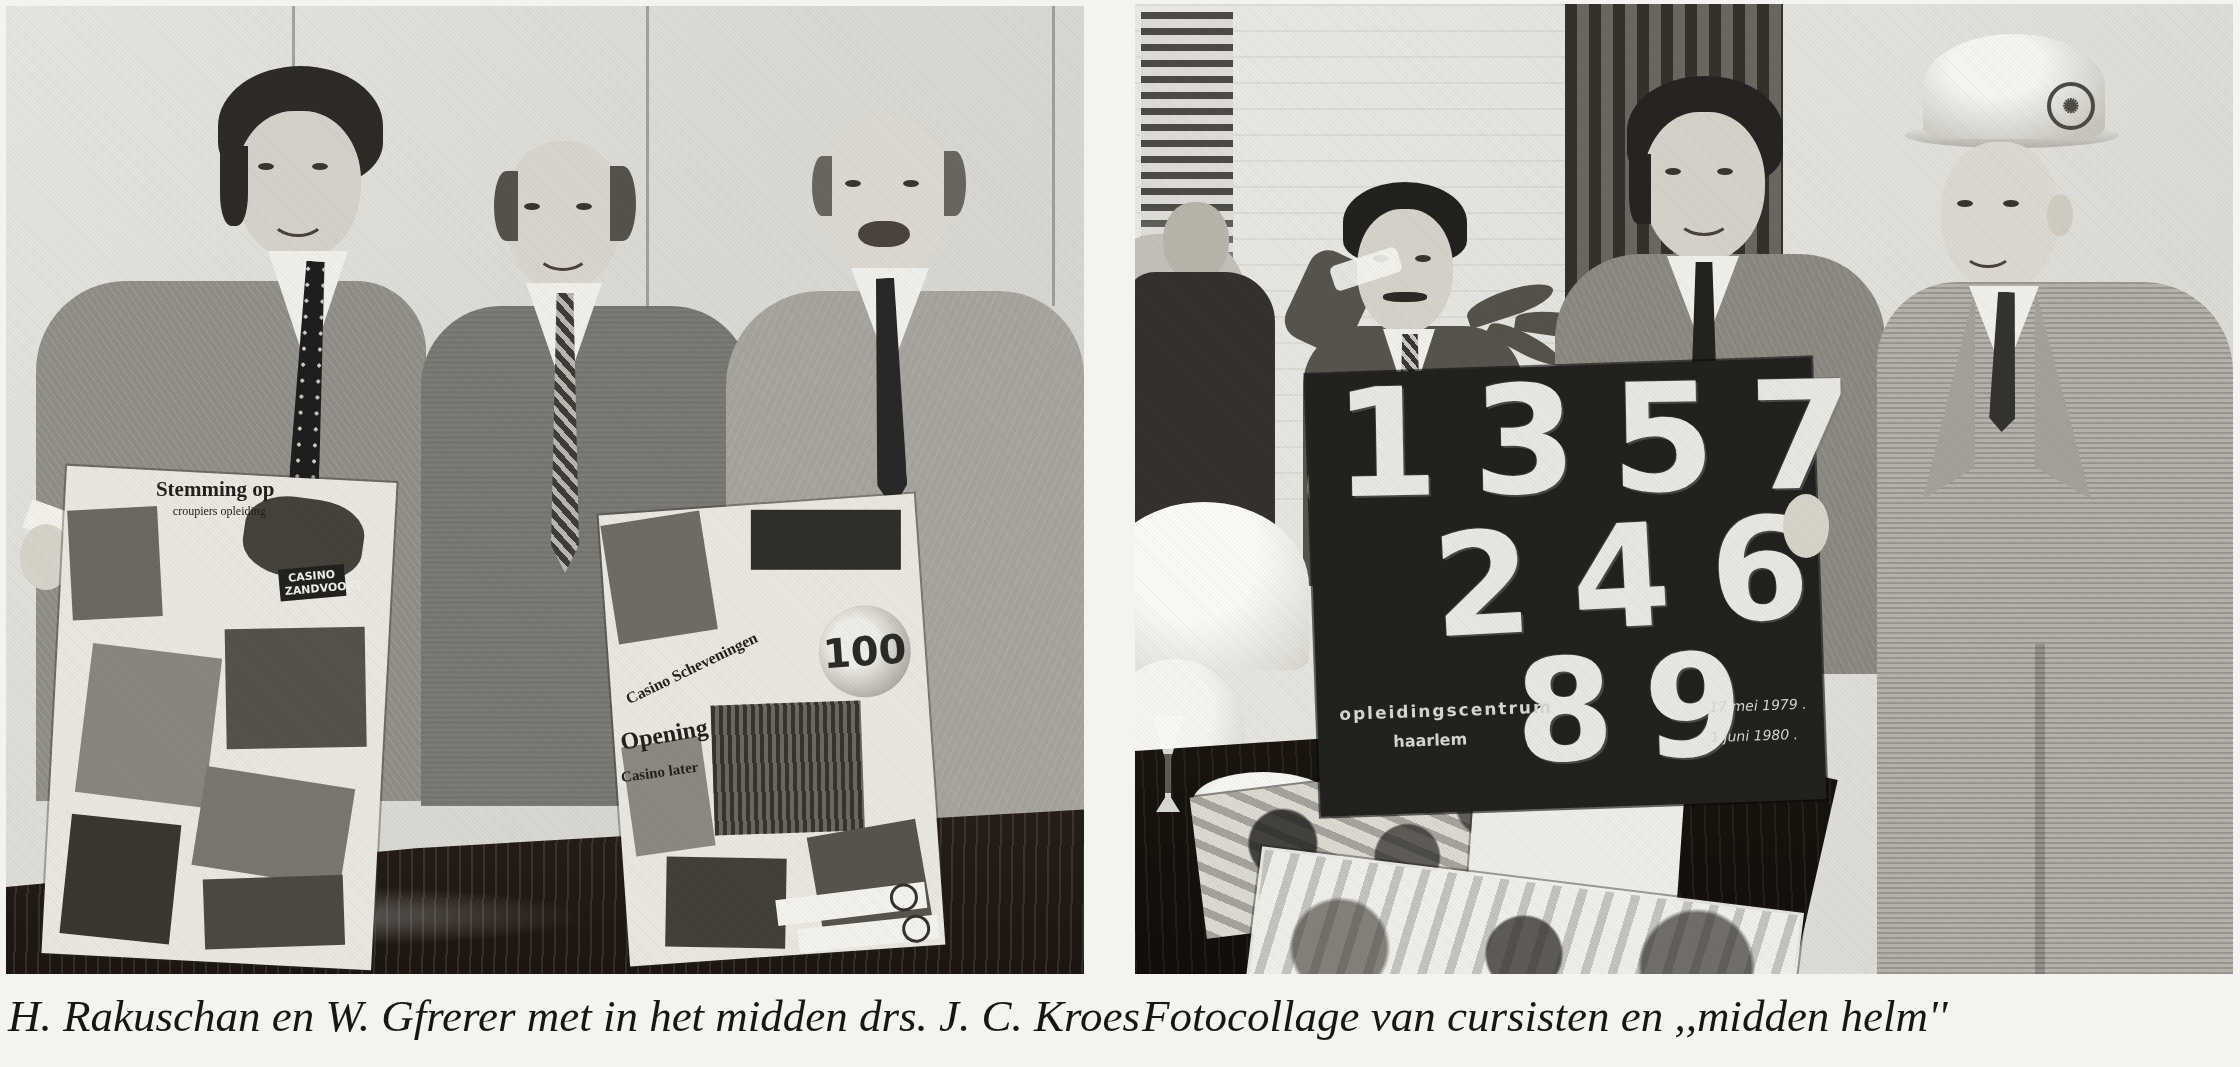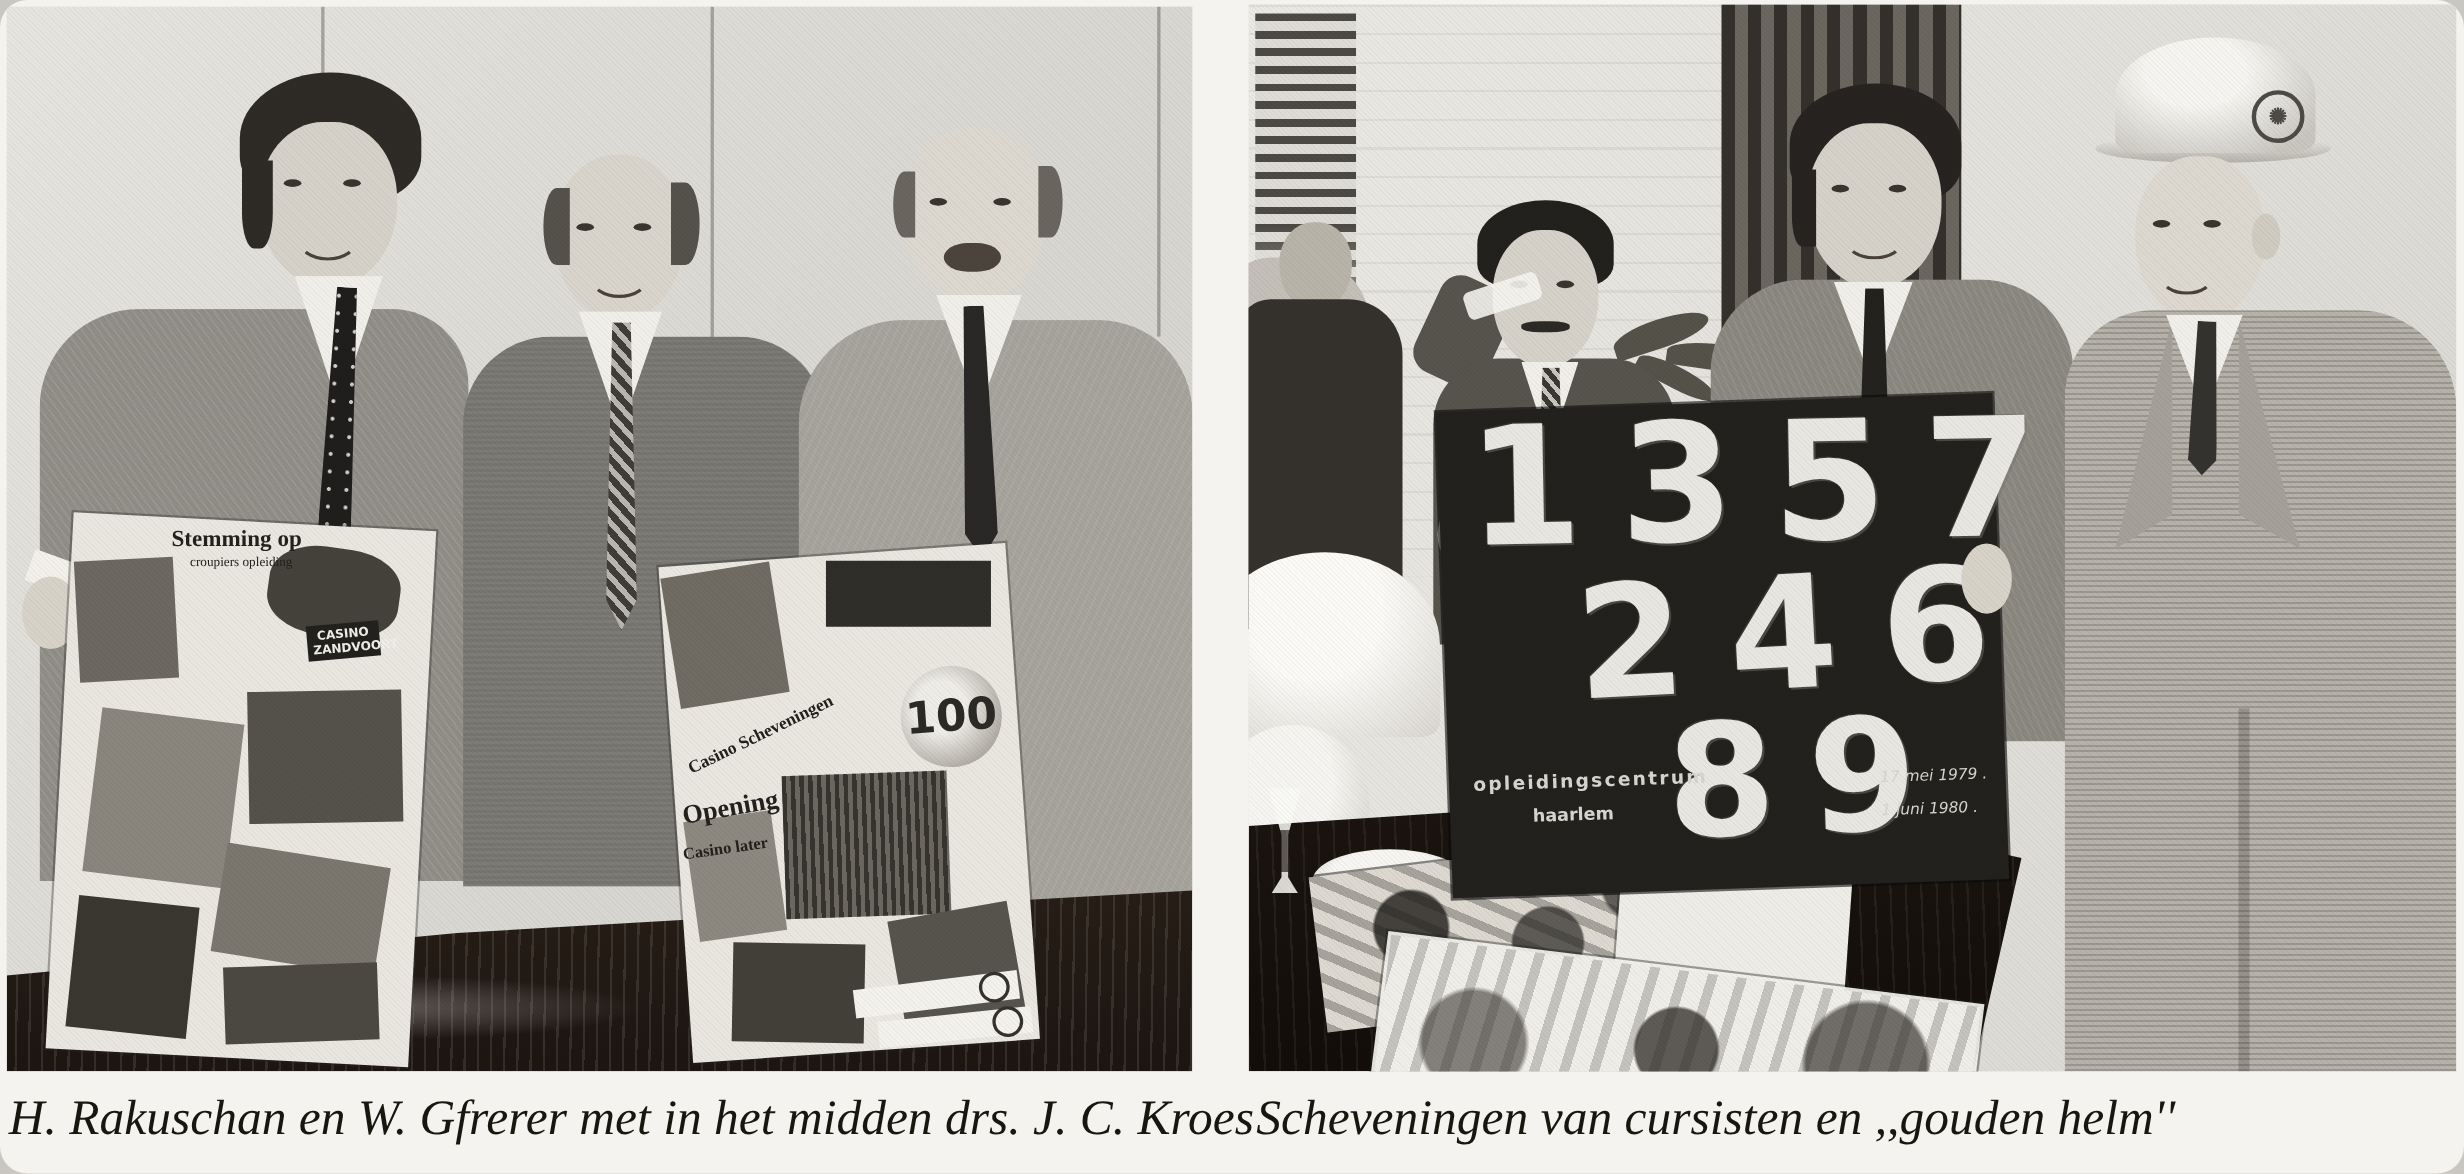--- a/index.html
+++ b/index.html
@@ -1,17 +1,17 @@
 <!DOCTYPE html>
 <html><head>
 <meta charset="utf-8">
 <style>
   html,body{margin:0;padding:0;background:#c9c7c2;}
   #page{position:relative;width:2240px;height:1067px;background:#f4f3ef;overflow:hidden;
-        font-family:"Liberation Sans",sans-serif;border-radius:25px;}
+        font-family:"Liberation Sans",sans-serif;}
   .photo{position:absolute;overflow:hidden;background:#dedcd6;}
   #photoL{left:6px;top:6px;width:1078px;height:968px;
           background:linear-gradient(125deg,#e7e5df 0%,#dcdad4 45%,#d3d1cb 100%);}
   #photoR{left:1135px;top:4px;width:1098px;height:970px;
           background:linear-gradient(115deg,#ebe9e3 0%,#e3e1db 50%,#d8d6d0 100%);}
   .halftone{position:absolute;inset:0;pointer-events:none;
     background-image:repeating-linear-gradient(45deg,rgba(0,0,0,.035) 0 1px,transparent 1px 3px);}
   .seam{position:absolute;width:3px;background:rgba(90,88,84,.45);}
   
   .face{position:absolute;background:#d6d2c9;border-radius:46% 46% 50% 50%;}
@@ -344,14 +344,14 @@
         <div class="l1">17 mei 1979 .</div>
         <div class="l2">1 juni 1980 .</div>
       </div>
     </div>
     <div class="hand" id="R-mid-hand"></div>
 
     <div class="halftone"></div>
   </div>
 
   <div class="caption" id="captionL">H. Rakuschan en W. Gfrerer met in het midden drs. J. C. Kroes</div>
-  <div class="caption" id="captionR">Scheveningen van cursisten en ,,gouden helm''</div>
+  <div class="caption" id="captionR">Fotocollage van cursisten en ,,midden helm''</div>
 </div>
 
 </body></html>

